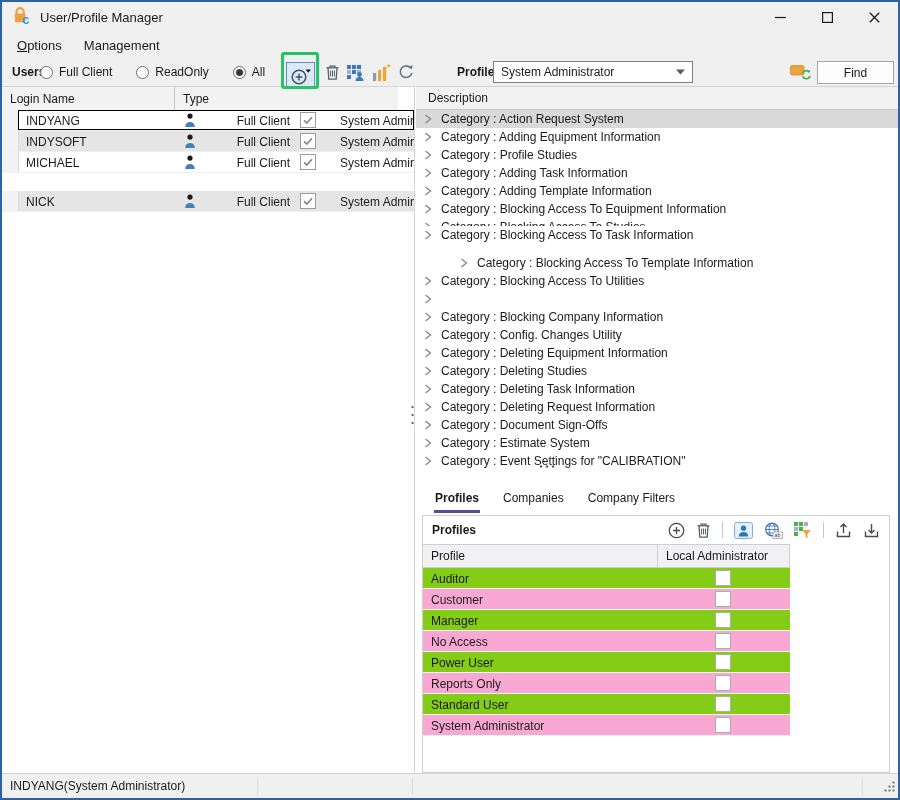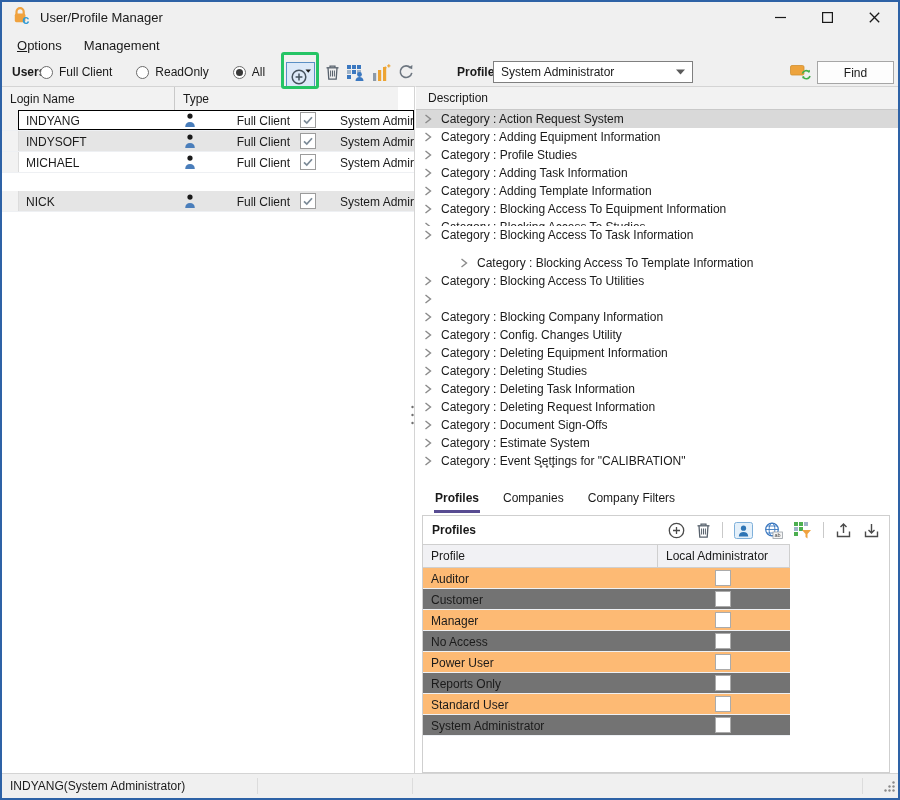--- a/index.html
+++ b/index.html
@@ -62,22 +62,22 @@
   .pg-header{position:absolute;top:0;left:0;right:0;height:28px;display:flex;align-items:center;padding:0 9px;box-sizing:border-box;}
   .pg-title{font-weight:bold;}
   .pg-icons{margin-left:auto;display:flex;align-items:center;gap:11px;}
   .pg-icon{display:flex;align-items:center;justify-content:center;}
   .pg-sep{width:1px;height:16px;background:#c9c9c9;}
   .pg-thead{position:absolute;top:28px;left:0;width:367px;height:24px;background:#f1f1f4;border:1px solid #cfcfcf;border-left:none;box-sizing:border-box;}
   .pg-h-cell{position:absolute;top:0;bottom:0;display:flex;align-items:center;padding-left:8px;box-sizing:border-box;}
   .pg-h-profile{left:0;width:235px;border-right:1px solid #cfcfcf;}
   .pg-h-admin{left:235px;right:0;}
   .pg-rows{position:absolute;top:52px;left:0;width:367px;}
-  .p-row{position:absolute;left:0;width:367px;height:21px;box-sizing:border-box;border-bottom:1px solid #eef1f5;background:#737373;}
-  .p-row.alt{background:#fdba74;}
+  .p-row{position:absolute;left:0;width:367px;height:21px;box-sizing:border-box;border-bottom:1px solid #eef1f5;background:#f9a8d4;}
+  .p-row.alt{background:#84cc16;}
   .p-row.selected{background:#d8e7f8;outline:1px dotted #44546a;outline-offset:-1px;}
   .p-name{position:absolute;left:8px;top:4px;}
   .p-check{position:absolute;left:292px;top:2px;width:16px;height:16px;background:#fff;border:1px solid #ababab;box-sizing:border-box;}
   
   .statusbar{position:absolute;left:0;right:0;bottom:0;height:25px;background:#f0f0f0;border-top:1px solid #d4d4d4;display:flex;align-items:center;box-sizing:border-box;}
   .sb-text{margin-left:8px;}
   .sb-div{position:absolute;top:4px;bottom:4px;width:1px;background:#dcdcdc;}
   .sb-grip{position:absolute;right:2px;bottom:2px;}
   
   .hl-add{position:absolute;left:279px;top:50px;width:38px;height:37px;border:3px solid #25c465;border-radius:3px;box-sizing:border-box;z-index:20;pointer-events:none;}

